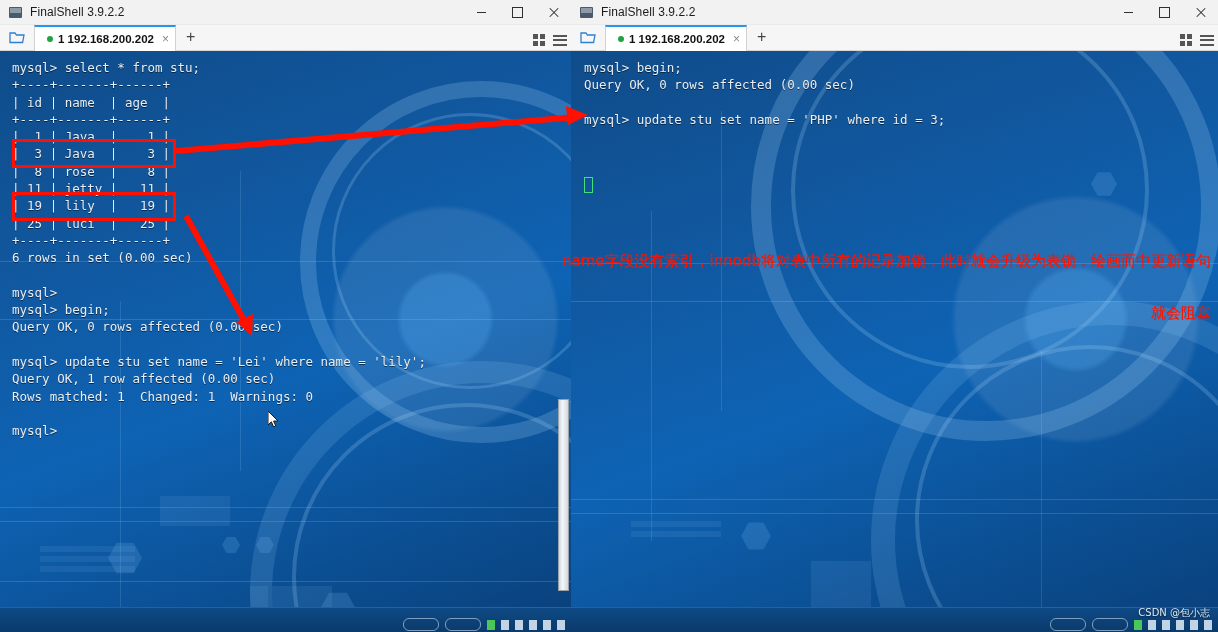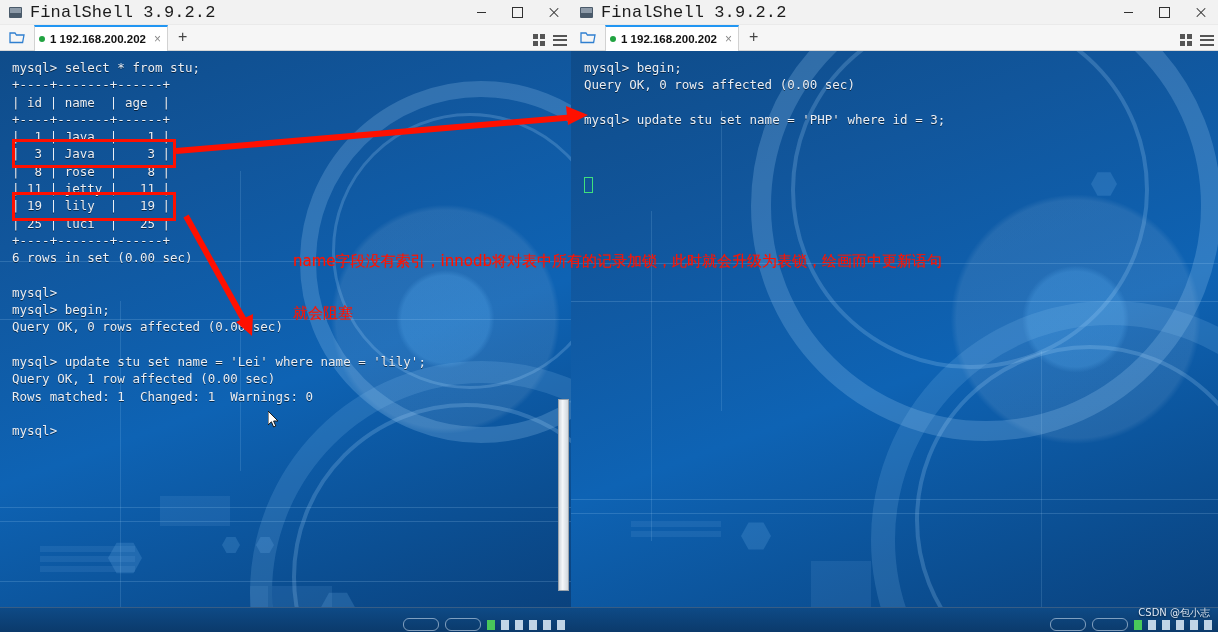--- a/index.html
+++ b/index.html
@@ -22,21 +22,21 @@
     display: flex; align-items: center;
   }
   .title-icon {
     width: 13px; height: 11px; margin-left: 9px; margin-right: 8px;
     background: #4a5a6a; border-radius: 1px; position: relative;
   }
   .title-icon::after {
     content:""; position:absolute; left:1px; top:1px; width:11px; height:5px;
     background:#8d9aa8;
   }
-  .title-text { font-size: 17px; color: #1b1b1b; letter-spacing: .1px; font-family: Liberation Mono, monospace; }
+  .title-text { font-size: 12px; color: #1b1b1b; letter-spacing: .1px; }
   .win-ctrls { position: absolute; right: 0; top: 0; height: 24px; display: flex; }
   .wc { width: 36px; height: 24px; display:flex; align-items:center; justify-content:center;
         font-size: 12px; color:#303030; }
   .wc .min { width:9px; height:1px; background:#303030; display:block; }
   .wc .max { width:9px; height:9px; border:1px solid #303030; display:block; }
   .wc .cls { position:relative; width:11px; height:11px; display:block; }
   .wc .cls::before, .wc .cls::after {
     content:""; position:absolute; left:0; top:5px; width:12px; height:1px; background:#303030;
   }
   .wc .cls::before { transform: rotate(45deg); }
@@ -46,21 +46,21 @@
     position: relative; height: 25px; background: #f6f6f6;
     border-bottom: 1px solid #d7d7d7; display: flex; align-items: flex-end;
   }
   .folder-btn { width: 34px; height: 25px; display:flex; align-items:center; justify-content:center; }
   .folder-ico { width: 17px; height: 13px; position: relative; }
   .folder-ico svg { display:block; }
   .tab {
     height: 24px; display: flex; align-items: center;
     background: #ffffff; border: 1px solid #d2d2d2; border-bottom: none;
     border-top: 2px solid #2196f3;
-    padding: 0 6px 0 4px; font-size: 11.5px; color: #111; font-weight: bold;
+    padding: 0 6px 0 12px; font-size: 11.5px; color: #111; font-weight: bold;
     position: relative; top: 1px;
   }
   .tab-dot { width: 6px; height: 6px; border-radius: 50%; background: #21a341; margin-right: 5px; }
   .tab-label { white-space: nowrap; }
   .tab-close { margin-left: 8px; font-size: 12px; color: #888; font-weight: normal; }
   .tab-plus { font-size: 16px; color: #444; padding: 0 10px 2px 10px; line-height: 1; align-self: center; }
   .tabbar-right { position: absolute; right: 4px; bottom: 4px; display: flex; align-items: center; gap: 7px; }
   .ic-grid { width: 13px; height: 12px; display: grid; grid-template-columns: 5px 5px; grid-template-rows: 5px 5px; gap: 2px; }
   .ic-grid i { background: #555; display:block; }
   .ic-menu { width: 14px; height: 11px; display:flex; flex-direction:column; justify-content:space-between; }
@@ -356,19 +356,19 @@
   <svg class="anno" style="left:0; top:0; width:1218px; height:632px;">
     <path d="M176 151 L576 117" stroke="#ff1000" stroke-width="6" fill="none"></path>
     <path d="M588 115 L566 106 L568 125 Z" fill="#ff1000"></path>
   </svg>
 
   <svg class="anno" style="left:0; top:0; width:1218px; height:632px;">
     <path d="M186 216 L245 322" stroke="#ff1000" stroke-width="6" fill="none"></path>
     <path d="M252 336 L236 322 L253 314 Z" fill="#ff1000"></path>
   </svg>
 
-  <div class="anno-text" style="left:293px; top:222px; width:925px;">
+  <div class="anno-text" style="left:286px; top:222px; width:925px;text-align:right;">
     <span>name字段没有索引，innodb将对表中所有的记录加锁，此时就会升级为表锁，绘画而中更新语句</span><br>
     <span>就会阻塞</span>
   </div>
 
   <div class="watermark">CSDN @包小志</div>
 </div>
 
 </body></html>

